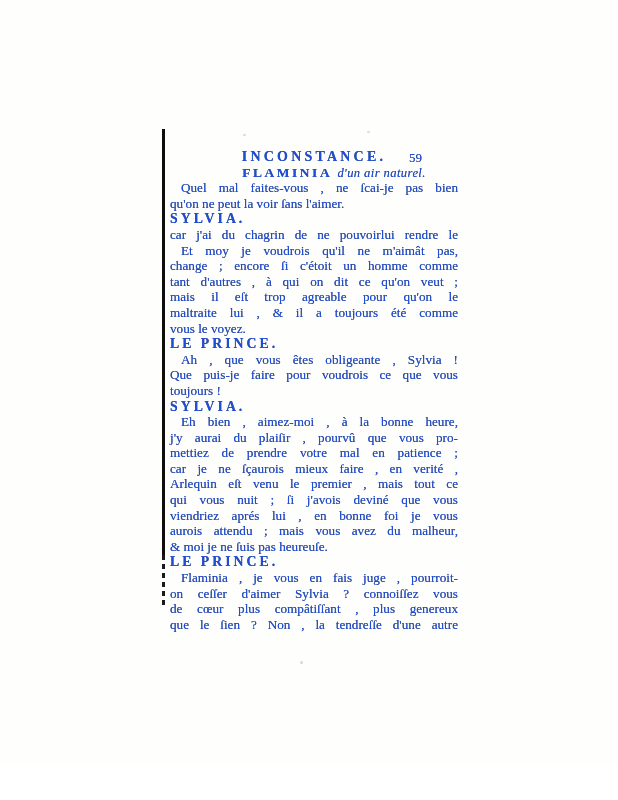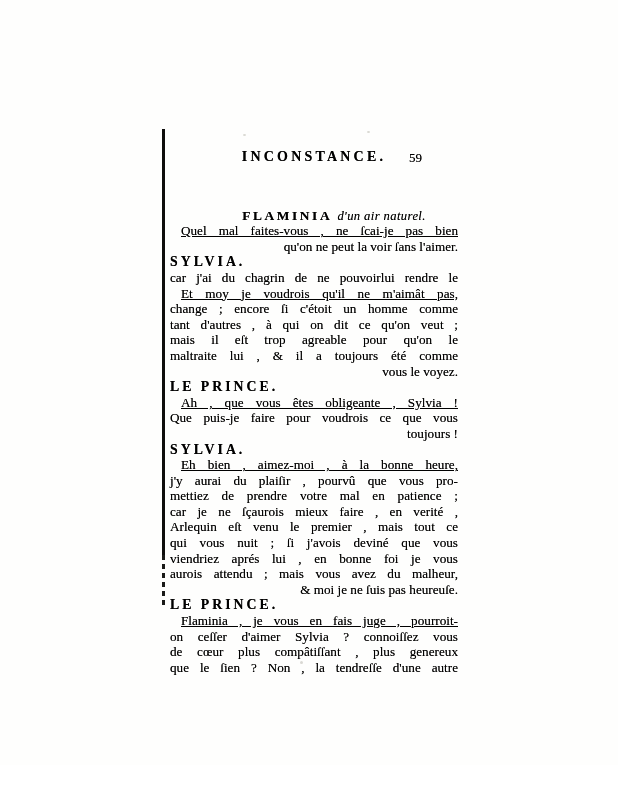--- a/index.html
+++ b/index.html
@@ -6,21 +6,21 @@
     margin: 0; padding: 0;
     width: 618px; height: 800px;
     background: #ffffff;
   }
   .page {
     position: relative;
     width: 618px; height: 765px;
     background: #fefefdff;
     overflow: hidden;
     font-family: "Liberation Serif", "DejaVu Serif", serif;
-    color: #000000;
+    color: #1d4ed8;
   }
   .rule-solid {
     position: absolute;
     left: 162px; top: 129px;
     width: 3px; height: 426px;
     background: #0e0d0c;
   }
   .rule-dotted {
     position: absolute;
     left: 162px; top: 555px;
@@ -30,22 +30,22 @@
   .textblock {
     position: absolute;
     left: 170px; top: 149px;
     width: 288px;
     font-size: 13.2px;
     line-height: 15.6px;
     text-shadow: 0 0 0.45px rgba(25,22,18,0.65);
   }
   .line { height: 15.6px; white-space: nowrap; }
   .line.body.j { white-space: normal; text-align: justify; text-align-last: justify; }
-  .line.body { white-space: normal; text-align: right; }
-  .line.in { text-indent: 11px; text-decoration: underline; }
+  .line.body { white-space: normal; text-align: left; }
+  .line.in { text-indent: 11px; }
   .headerline {
     position: relative;
     text-align: center;
     font-weight: bold;
     font-size: 14px;
     letter-spacing: 3.2px;
     white-space: nowrap;
   }
   .pagenum {
     position: absolute;
@@ -59,21 +59,20 @@
     text-align: left;
     font-weight: bold;
     font-size: 13.8px;
     letter-spacing: 3px;
     white-space: nowrap;
   }
   .speaker-inline {
     text-align: center;
     padding-left: 40px;
     white-space: nowrap;
-    margin-top: 43px;
   }
   .speaker-name {
     font-weight: bold;
     font-size: 13.4px;
     letter-spacing: 2.6px;
   }
   .stage {
     font-style: italic;
     font-size: 12.6px;
     letter-spacing: 0.4px;

